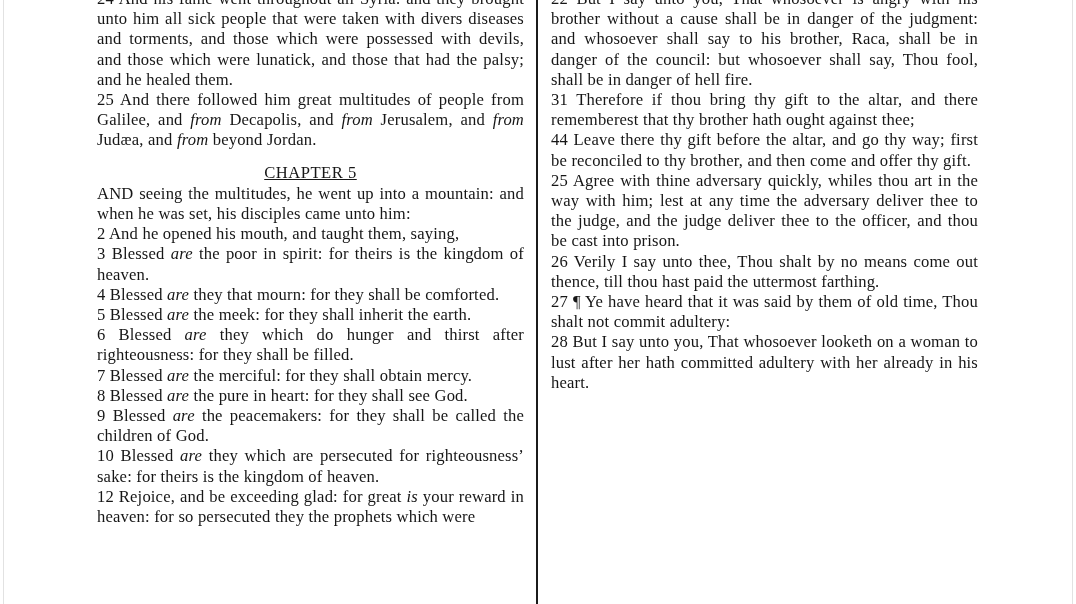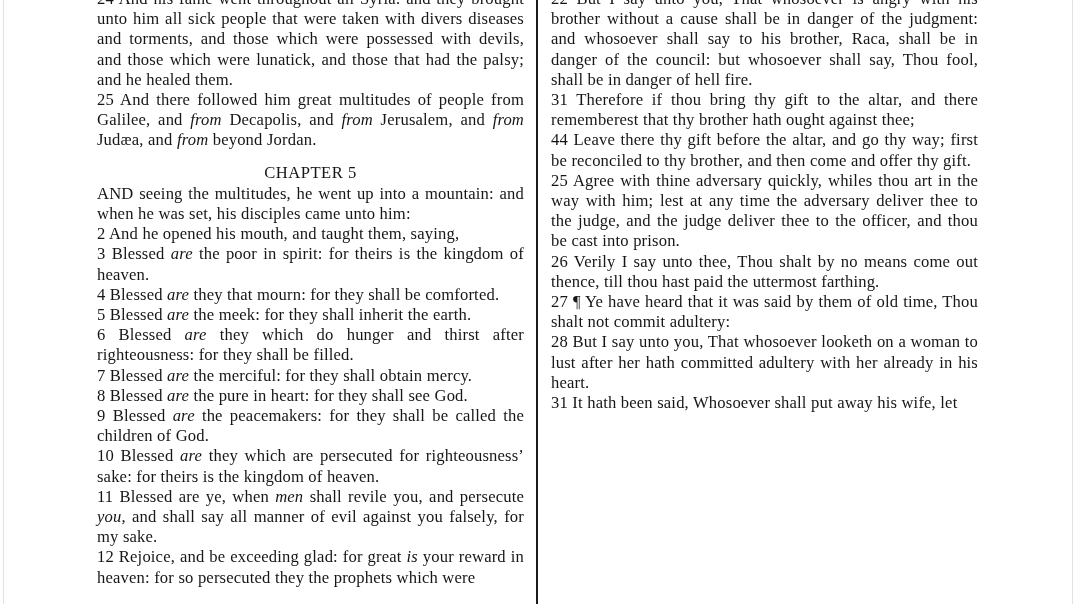--- a/index.html
+++ b/index.html
@@ -81,20 +81,21 @@
   }
 
   .chapter-heading {
     margin: 0;
     padding: 12px 0 1px 0;
     font-size: 16.6px;
     line-height: 20.2px;
     font-weight: normal;
     text-align: center;
     letter-spacing: 0.03em;
+    text-decoration: underline;
   }
 </style>
 </head>
 <body>
 
 <div id="page">
 
   <div class="scan-edge left"></div>
   <div class="scan-edge right"></div>
 
@@ -108,31 +109,29 @@
         <p class="verse"><span>AND seeing the multitudes, he went up into a mountain: and when he was set, his disciples came unto him:</span></p>
         <p class="verse"><span>2 And he opened his mouth, and taught them, saying,</span></p>
         <p class="verse"><span>3 Blessed </span><em>are</em><span> the poor in spirit: for theirs is the kingdom of heaven.</span></p>
         <p class="verse"><span>4 Blessed </span><em>are</em><span> they that mourn: for they shall be comforted.</span></p>
         <p class="verse"><span>5 Blessed </span><em>are</em><span> the meek: for they shall inherit the earth.</span></p>
         <p class="verse"><span>6 Blessed </span><em>are</em><span> they which do hunger and thirst after righteousness: for they shall be filled.</span></p>
         <p class="verse"><span>7 Blessed </span><em>are</em><span> the merciful: for they shall obtain mercy.</span></p>
         <p class="verse"><span>8 Blessed </span><em>are</em><span> the pure in heart: for they shall see God.</span></p>
         <p class="verse"><span>9 Blessed </span><em>are</em><span> the peacemakers: for they shall be called the children of God.</span></p>
         <p class="verse"><span>10 Blessed </span><em>are</em><span> they which are persecuted for righteousness’ sake: for theirs is the kingdom of heaven.</span></p>
-        <p class="verse"><span>11 Blessed are ye, when </span><em>men</em><span> shall revile you, and persecute </span><em>you</em><span>, and shall say all manner of evil against you falsely, for my sake.</span></p>
         <p class="verse"><span>12 Rejoice, and be exceeding glad: for great </span><em>is</em><span> your reward in heaven: for so persecuted they the prophets which were</span></p>
       </div>
   </div>
 
   <div class="column" id="column-right">
     <div class="col-inner" id="right-inner">
         <p class="verse clipped-top"><span>22 But I say unto you, That whosoever is angry with his brother without a cause shall be in danger of the judgment: and whosoever shall say to his brother, Raca, shall be in danger of the council: but whosoever shall say, Thou fool, shall be in danger of hell fire.</span></p>
         <p class="verse"><span>31 Therefore if thou bring thy gift to the altar, and there rememberest that thy brother hath ought against thee;</span></p>
         <p class="verse"><span>44 Leave there thy gift before the altar, and go thy way; first be reconciled to thy brother, and then come and offer thy gift.</span></p>
         <p class="verse"><span>25 Agree with thine adversary quickly, whiles thou art in the way with him; lest at any time the adversary deliver thee to the judge, and the judge deliver thee to the officer, and thou be cast into prison.</span></p>
         <p class="verse"><span>26 Verily I say unto thee, Thou shalt by no means come out thence, till thou hast paid the uttermost farthing.</span></p>
         <p class="verse"><span>27 ¶ Ye have heard that it was said by them of old time, Thou shalt not commit adultery:</span></p>
         <p class="verse"><span>28 But I say unto you, That whosoever looketh on a woman to lust after her hath committed adultery with her already in his heart.</span></p>
-        <p class="verse"><span>31 It hath been said, Whosoever shall put away his wife, let</span></p>
       </div>
   </div>
 
 </div>
 
 </body></html>

